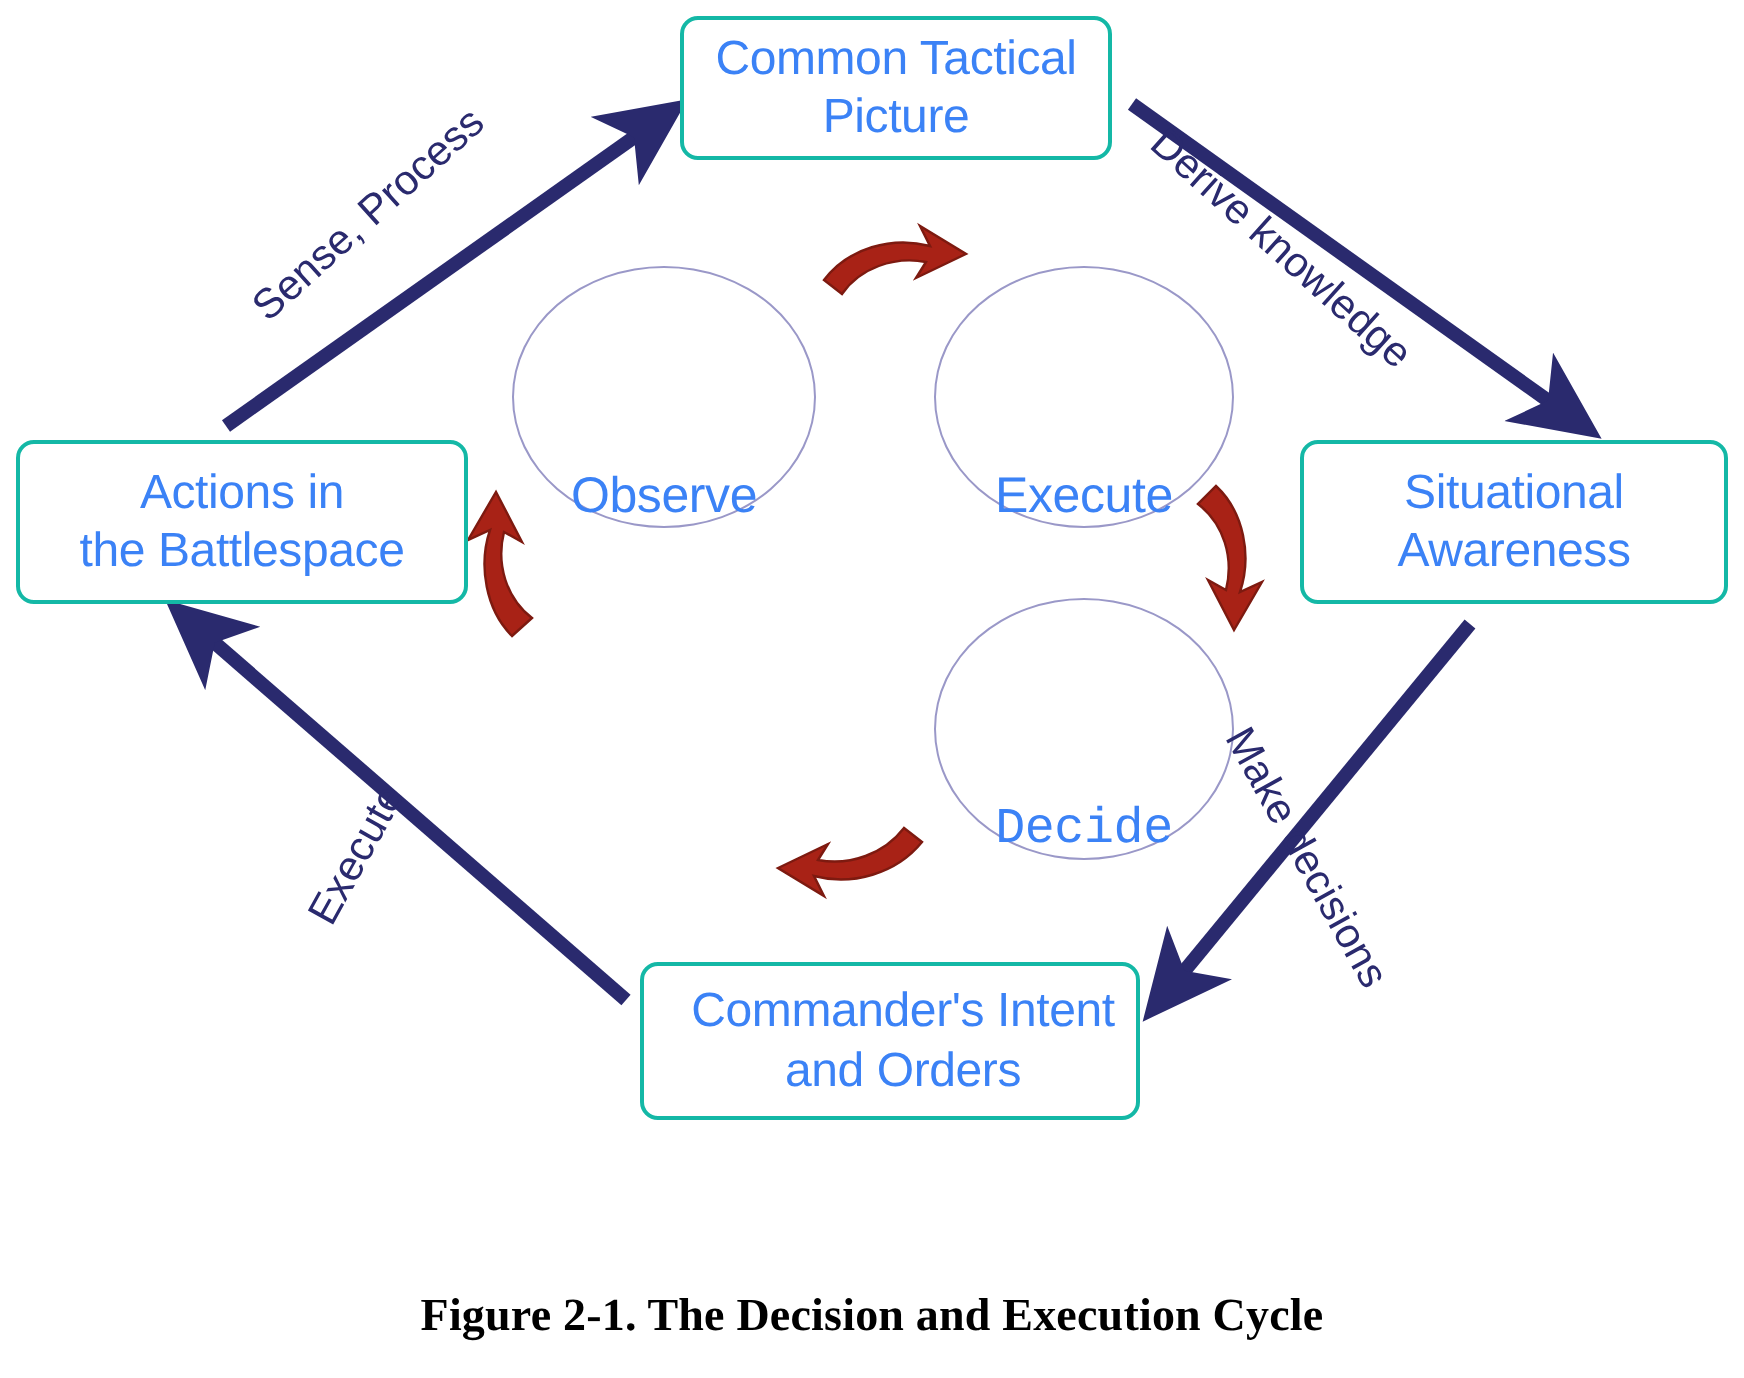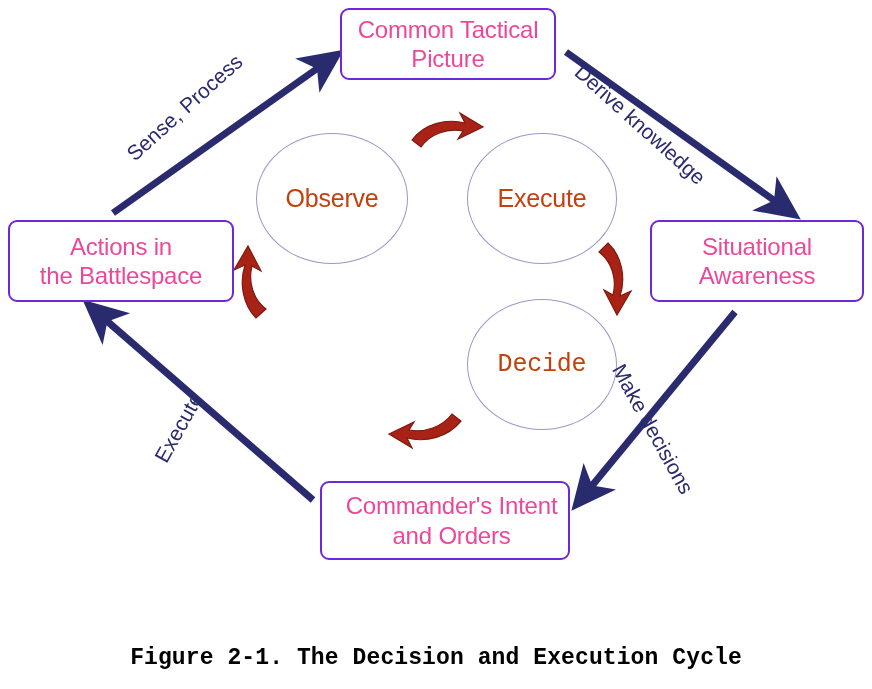--- a/index.html
+++ b/index.html
@@ -24,51 +24,51 @@
   #figure svg {
     position: absolute;
     left: 0; top: 0;
     width: 872px;
     height: 620px;
   }
   
   .node-box {
     position: absolute;
     box-sizing: border-box;
-    border: 2px solid #6d28d9;
+    border: 2px solid #14b8a6;
     border-radius: 9px;
     background: #ffffff;
     display: flex;
     align-items: center;
     justify-content: center;
     text-align: center;
-    color: #ec4899;
+    color: #3b82f6;
     font-size: 24px;
     line-height: 1.22;
     letter-spacing: -0.2px;
     font-family: "Liberation Sans", sans-serif;
   }
   .node-box .box-text { display: block; padding: 0 6px; white-space: pre-line; }
 
   #box-ctp  { left: 340px; top: 8px;    width: 216px; height: 72px; }
   #box-sa   { left: 650px; top: 220px;  width: 214px; height: 82px; }
   #box-cio  { left: 320px; top: 481px;  width: 250px; height: 79px; padding-left: 13px; }
   #box-ab   { left: 8px;   top: 220px;  width: 226px; height: 82px; }
 
   
   .ooda-circle {
     position: absolute;
     box-sizing: border-box;
     border: 1px solid #9a98c8;
     border-radius: 50%;
     background: transparent;
     display: flex;
-    align-items: center;
+    align-items: flex-end;
     justify-content: center;
-    color: #c2410c;
+    color: #3b82f6;
     font-size: 25px;
     letter-spacing: -0.2px;
     font-family: "Liberation Sans", sans-serif;
   }
   #circle-observe { left: 256px; top: 133px; width: 152px; height: 131px; }
   #circle-orient  { left: 467px; top: 133px; width: 150px; height: 131px; }
   #circle-act     { left: 256px; top: 299px; width: 152px; height: 131px; }
   #circle-decide  { left: 467px; top: 299px; width: 150px; height: 131px; font-family: Liberation Mono, monospace; }
 
   
@@ -85,21 +85,21 @@
   #label-make    { left: 628px; top: 360px; transform: rotate(61deg); }
   #label-execute { left: 150px; top: 455px; transform: rotate(-61deg); }
 
   
   #caption {
     position: absolute;
     left: 0;
     top: 645px;
     width: 872px;
     text-align: center;
-    font-family: Liberation Mono, monospace;
+    font-family: Liberation Serif, serif;
     font-weight: bold;
     font-size: 23px;
     color: #000000;
     letter-spacing: 0.1px;
   }
 </style>
 </head>
 <body>
 
 <div id="figure">

